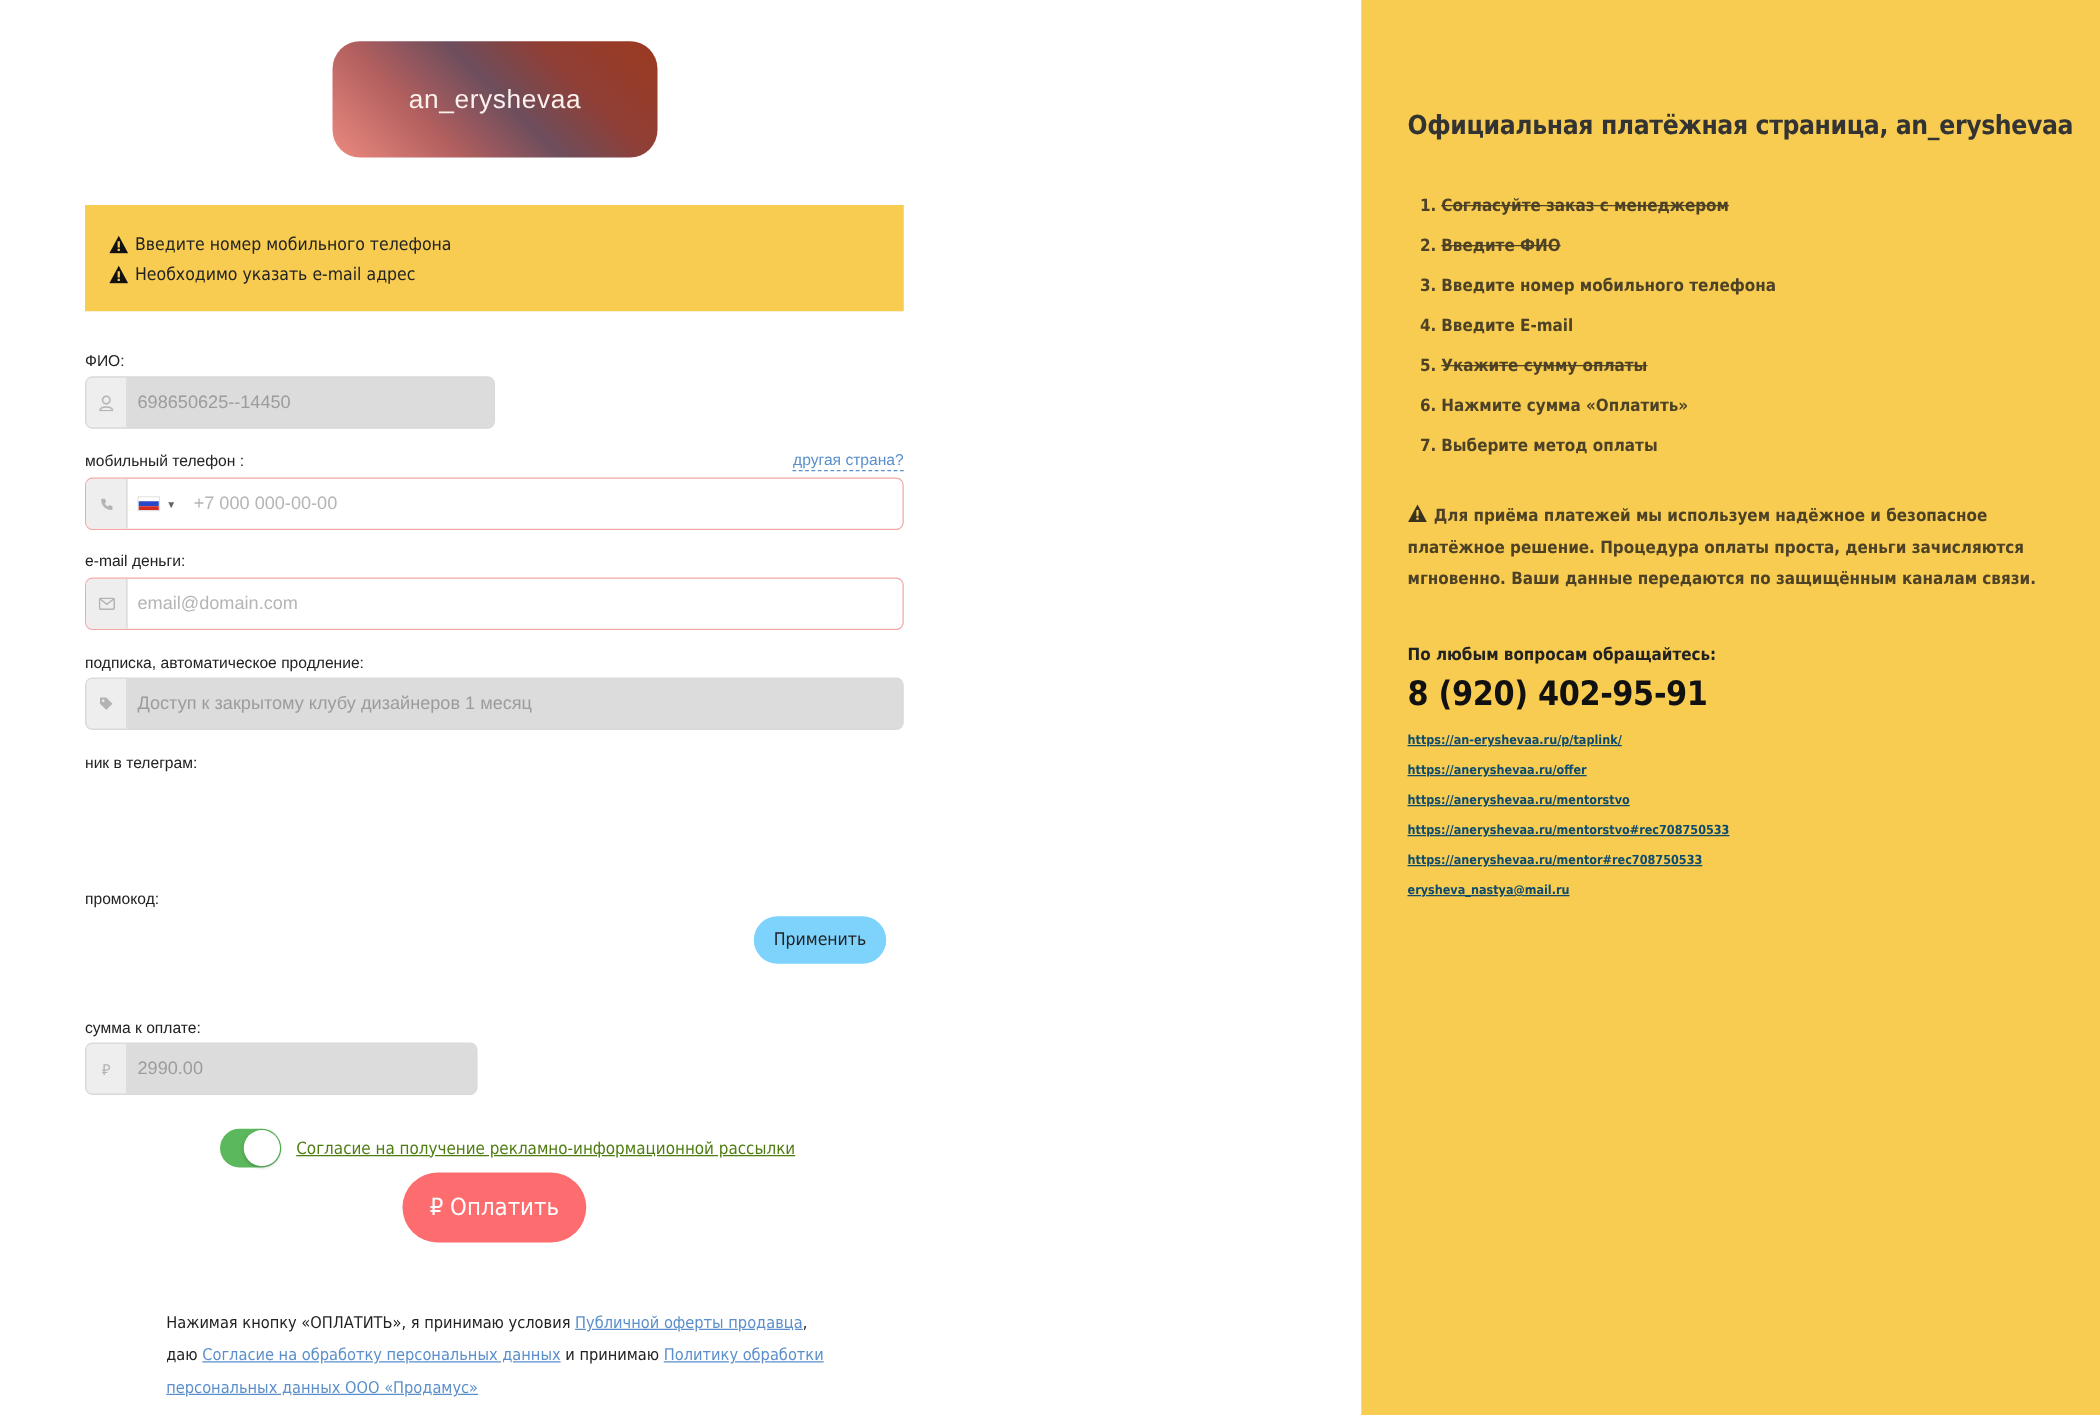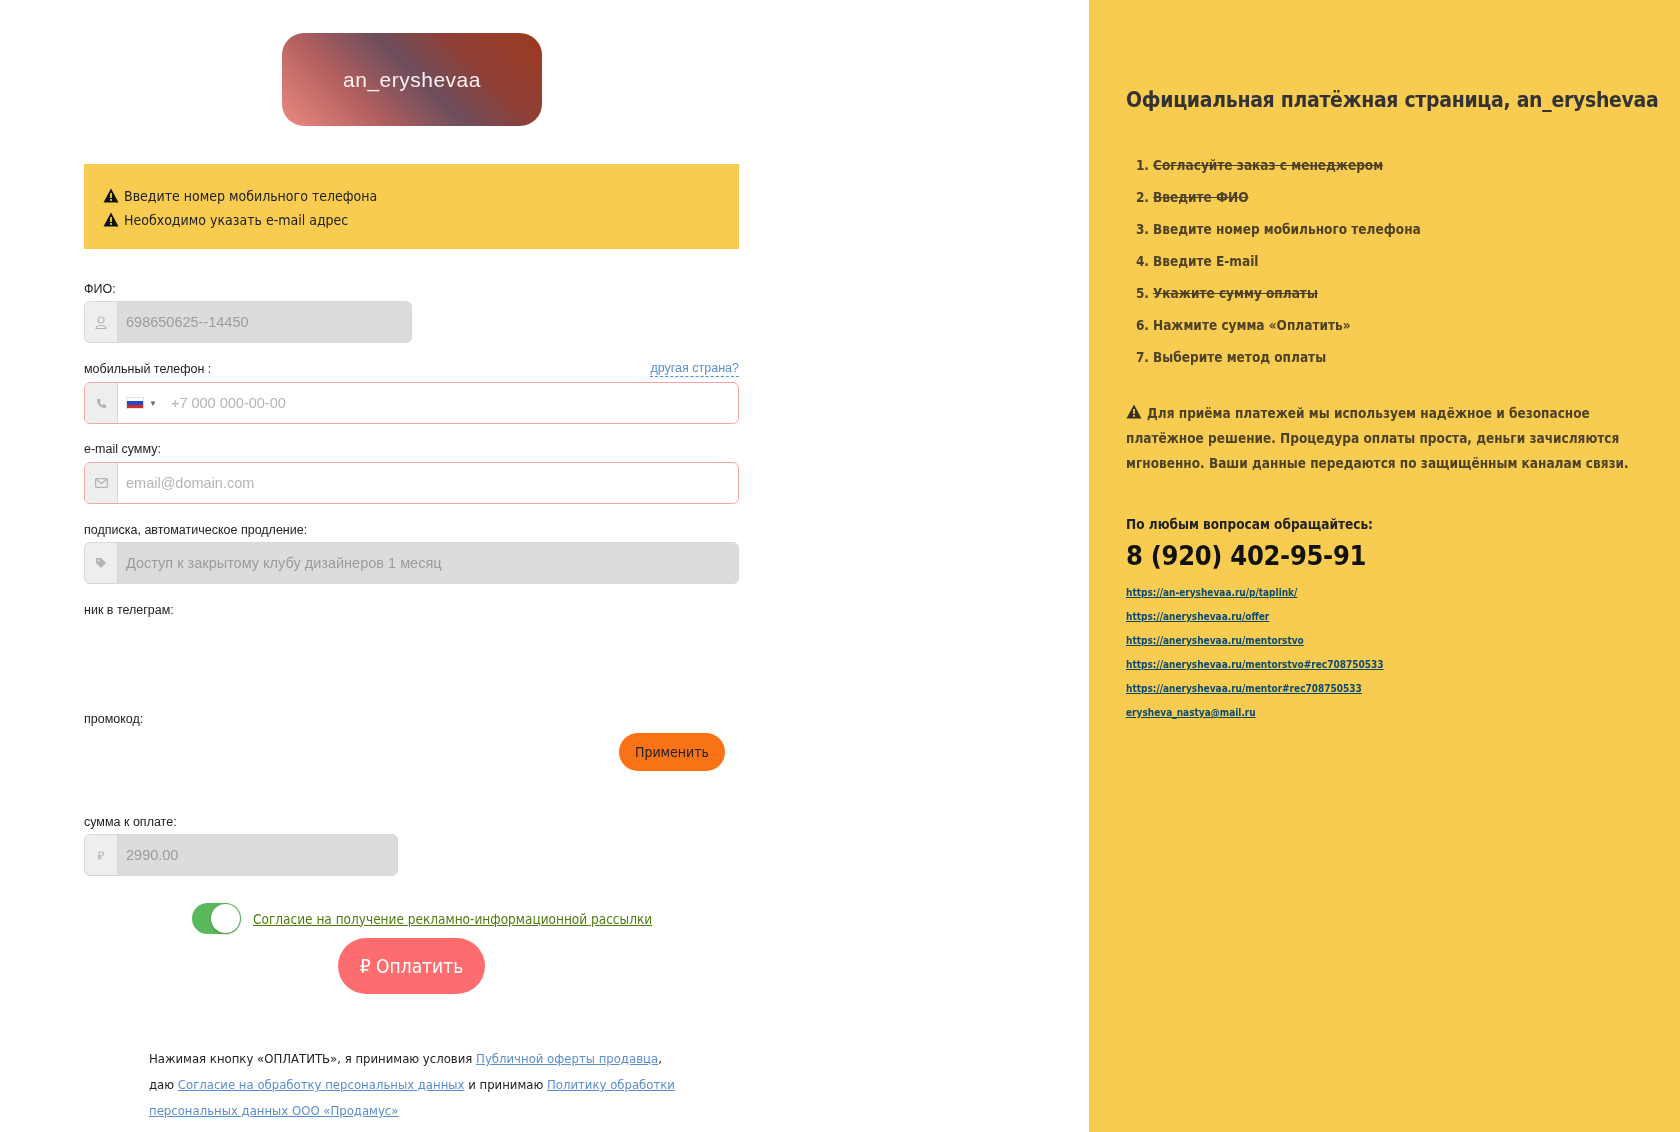--- a/index.html
+++ b/index.html
@@ -1,19 +1,19 @@
 <!DOCTYPE html>
 <html><head>
 <meta charset="utf-8">
 <style>
   * { box-sizing: border-box; margin: 0; padding: 0; }
   html, body { width: 1680px; height: 1132px; overflow: hidden; background: #ffffff; }
   body { position: relative; font-family: "Liberation Sans", sans-serif; color: #222; }
 
-  .left { position: absolute; left: 16px; top: 0; width: 1089px; height: 1000px; background: #fff; }
+  .left { position: absolute; left: 0; top: 0; width: 1089px; height: 1000px; background: #fff; }
   .right { position: absolute; left: 1089px; top: 0; width: 591px; height: 1132px; background: #f8cc51; font-weight: bold; }
 
   .logo {
     position: absolute; left: 266px; top: 33px; width: 260px; height: 93px;
     border-radius: 22px;
     background: linear-gradient(45deg, #ec8a80 0%, #b05e5e 30%, #6d4e5d 52%, #8f3f36 72%, #9d3920 100%);
     display: flex; align-items: center; justify-content: center;
     color: #fdf1ee; font-size: 21px; letter-spacing: 0.5px;
   }
 
@@ -58,21 +58,21 @@
   }
 
   .textarea {
     position: absolute; left: 68px; top: 621px; width: 655px; height: 71px;
     background: #dcdcdc; border: 1px solid #d4d4d4; border-radius: 6px;
     padding: 11px 9px; font-size: 14.5px; color: #9c9c9c;
   }
 
   .apply-btn {
     position: absolute; left: 603px; top: 733px; width: 106px; height: 38px;
-    border-radius: 19px; background: #f97316; border: none;
+    border-radius: 19px; background: #7dd3fc; border: none;
     font-family: "DejaVu Sans Condensed", "DejaVu Sans", sans-serif; font-size: 14px; color: #222;
     display: flex; align-items: center; justify-content: center;
   }
 
   .consent { position: absolute; left: 176px; top: 903px; display: flex; align-items: center; }
   .toggle {
     width: 49px; height: 31px; border-radius: 16px; background: #5cb85c; position: relative;
   }
   .toggle .knob {
     position: absolute; right: 1px; top: 1px; width: 29px; height: 29px; border-radius: 50%;
@@ -177,21 +177,21 @@
             <i style="background:#fff"></i>
             <i style="background:#2748c8"></i>
             <i style="background:#d52b1e"></i>
           </span>
         <span class="caret">▼</span>
       </span>
       <input type="text" placeholder="+7 000 000-00-00" style="">
     </div>
   </div>
 
-  <div class="label" style="top:442px;">e-mail сумму:</div>
+  <div class="label" style="top:442px;">e-mail деньги:</div>
   <div class="field error" style="top:462px; width:655px;">
     <div class="addon">
       <svg width="13" height="10" viewBox="0 0 13 10">
           <rect x="0.6" y="0.6" width="11.8" height="8.8" rx="1" fill="none" stroke="#b4b4b4" stroke-width="1.2"></rect>
           <path d="M0.8 1 L6.5 5.5 L12.2 1" fill="none" stroke="#b4b4b4" stroke-width="1.2"></path>
         </svg>
     </div>
     <div class="val">
       <input type="text" placeholder="email@domain.com" style="">
     </div>

